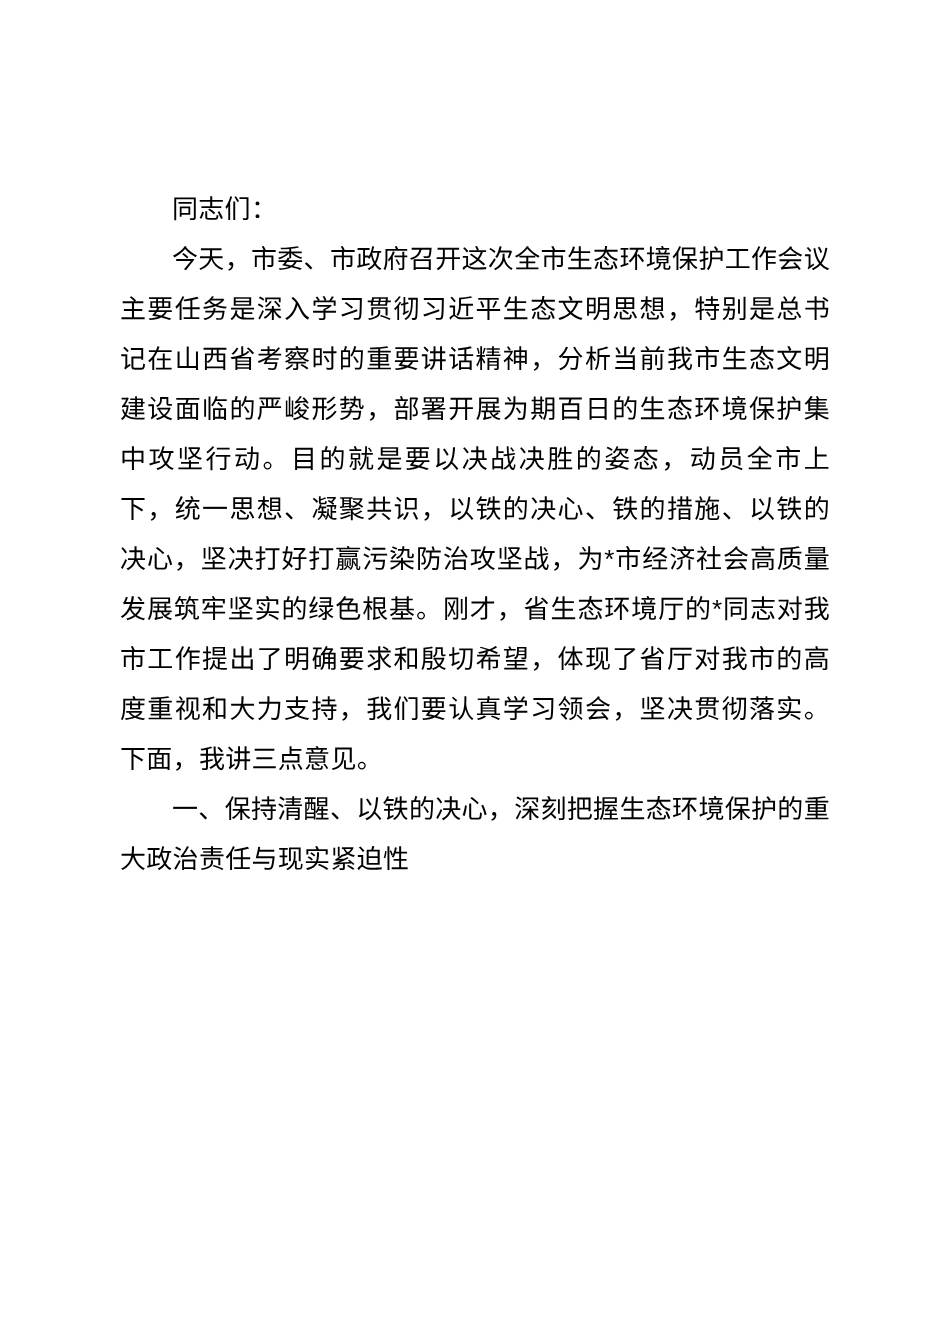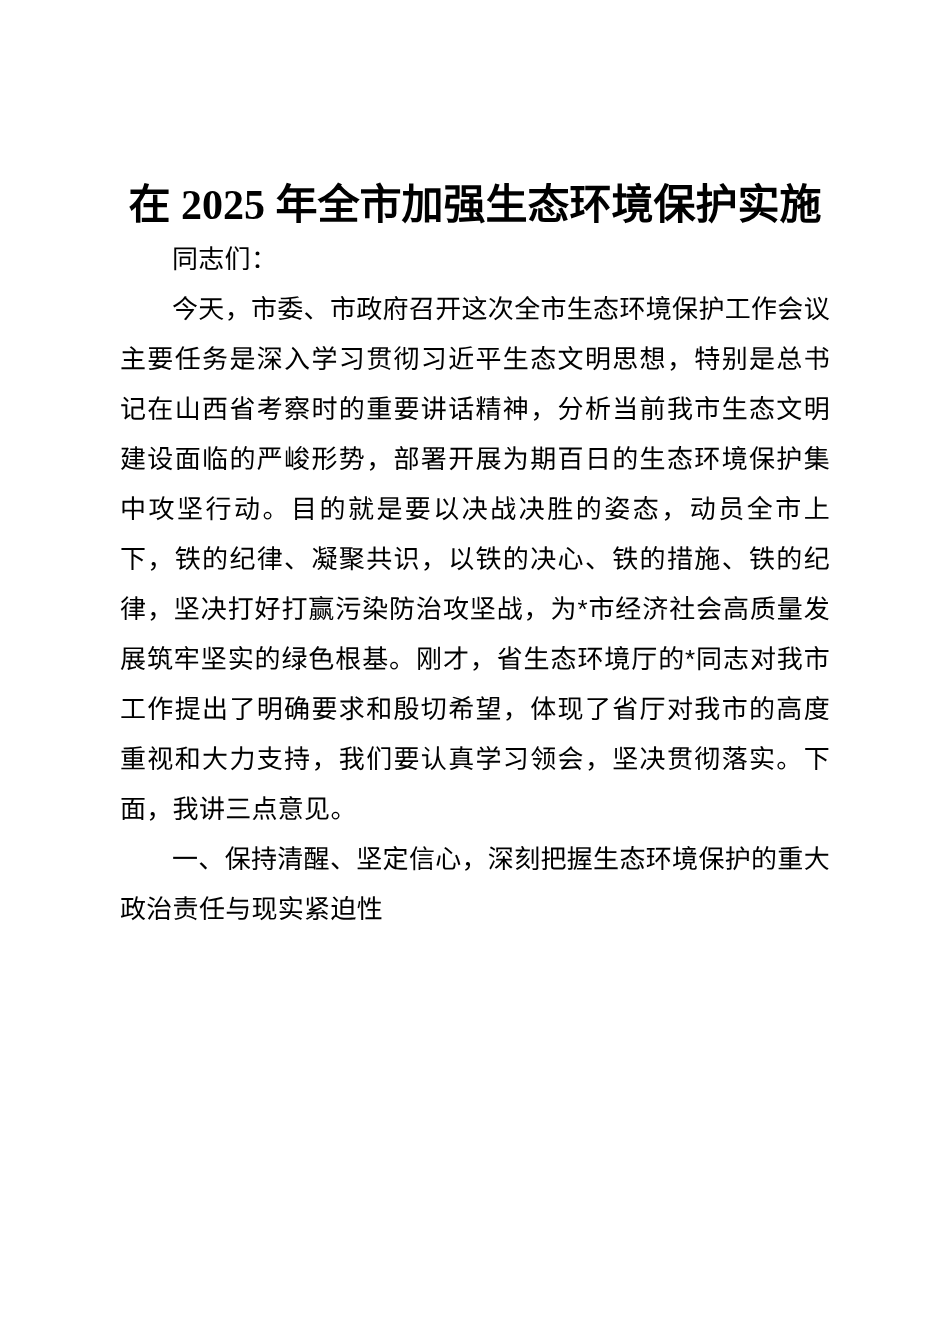--- a/index.html
+++ b/index.html
@@ -44,23 +44,22 @@
   .section-heading {
     font-weight: normal;
   }
 </style>
 </head>
 <body>
 
 <div class="page">
 
   <h1 class="doc-title">
-    <span class="title-line">在 2025 年全市加强生态环境保护实施</span>
   </h1>
 
   <p class="para salutation">同志们：</p>
 
-  <p class="para">今天，市委、市政府召开这次全市生态环境保护工作会议主要任务是深入学习贯彻习近平生态文明思想，特别是总书记在山西省考察时的重要讲话精神，分析当前我市生态文明建设面临的严峻形势，部署开展为期百日的生态环境保护集中攻坚行动。目的就是要以决战决胜的姿态，动员全市上下，铁的纪律、凝聚共识，以铁的决心、铁的措施、铁的纪律，坚决打好打赢污染防治攻坚战，为*市经济社会高质量发展筑牢坚实的绿色根基。刚才，省生态环境厅的*同志对我市工作提出了明确要求和殷切希望，体现了省厅对我市的高度重视和大力支持，我们要认真学习领会，坚决贯彻落实。下面，我讲三点意见。</p>
+  <p class="para">今天，市委、市政府召开这次全市生态环境保护工作会议主要任务是深入学习贯彻习近平生态文明思想，特别是总书记在山西省考察时的重要讲话精神，分析当前我市生态文明建设面临的严峻形势，部署开展为期百日的生态环境保护集中攻坚行动。目的就是要以决战决胜的姿态，动员全市上下，统一思想、凝聚共识，以铁的决心、铁的措施、以铁的决心，坚决打好打赢污染防治攻坚战，为*市经济社会高质量发展筑牢坚实的绿色根基。刚才，省生态环境厅的*同志对我市工作提出了明确要求和殷切希望，体现了省厅对我市的高度重视和大力支持，我们要认真学习领会，坚决贯彻落实。下面，我讲三点意见。</p>
 
-  <p class="para section-heading">一、保持清醒、坚定信心，深刻把握生态环境保护的重大政治责任与现实紧迫性</p>
+  <p class="para section-heading">一、保持清醒、以铁的决心，深刻把握生态环境保护的重大政治责任与现实紧迫性</p>
 
 
 </div>
 
 </body></html>

